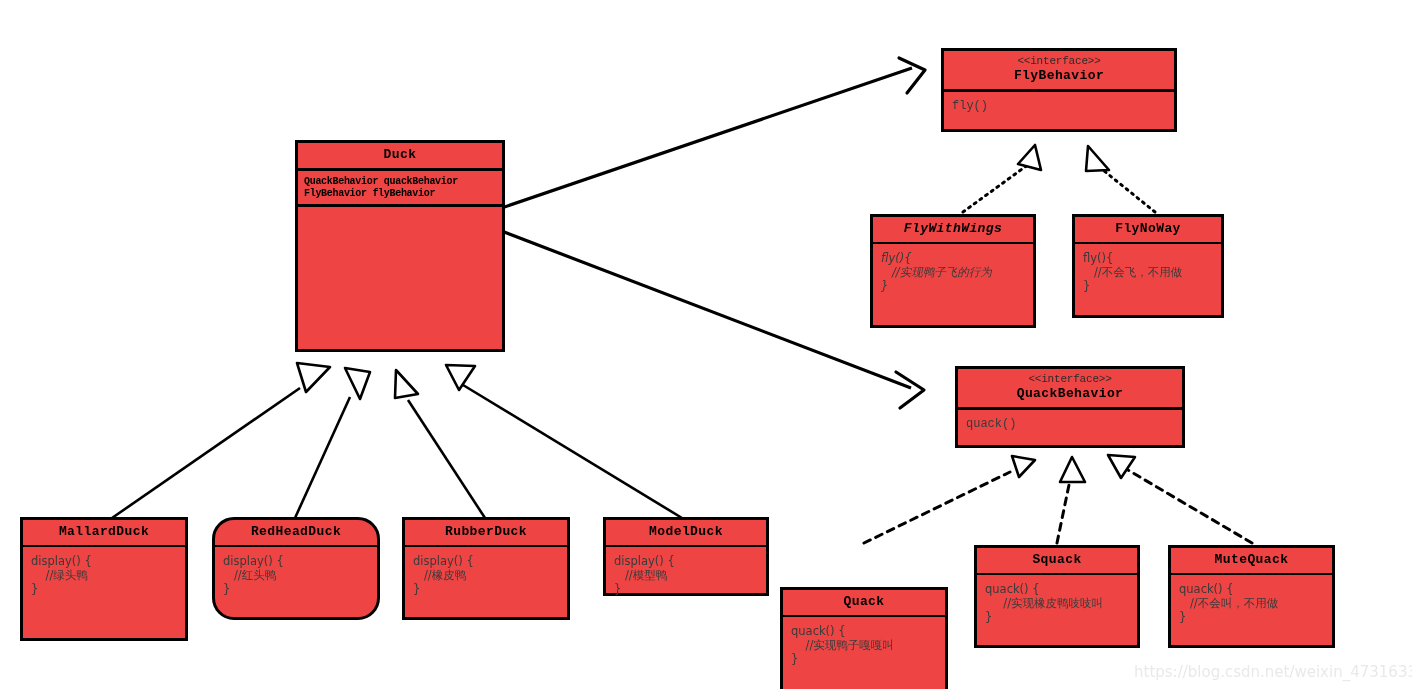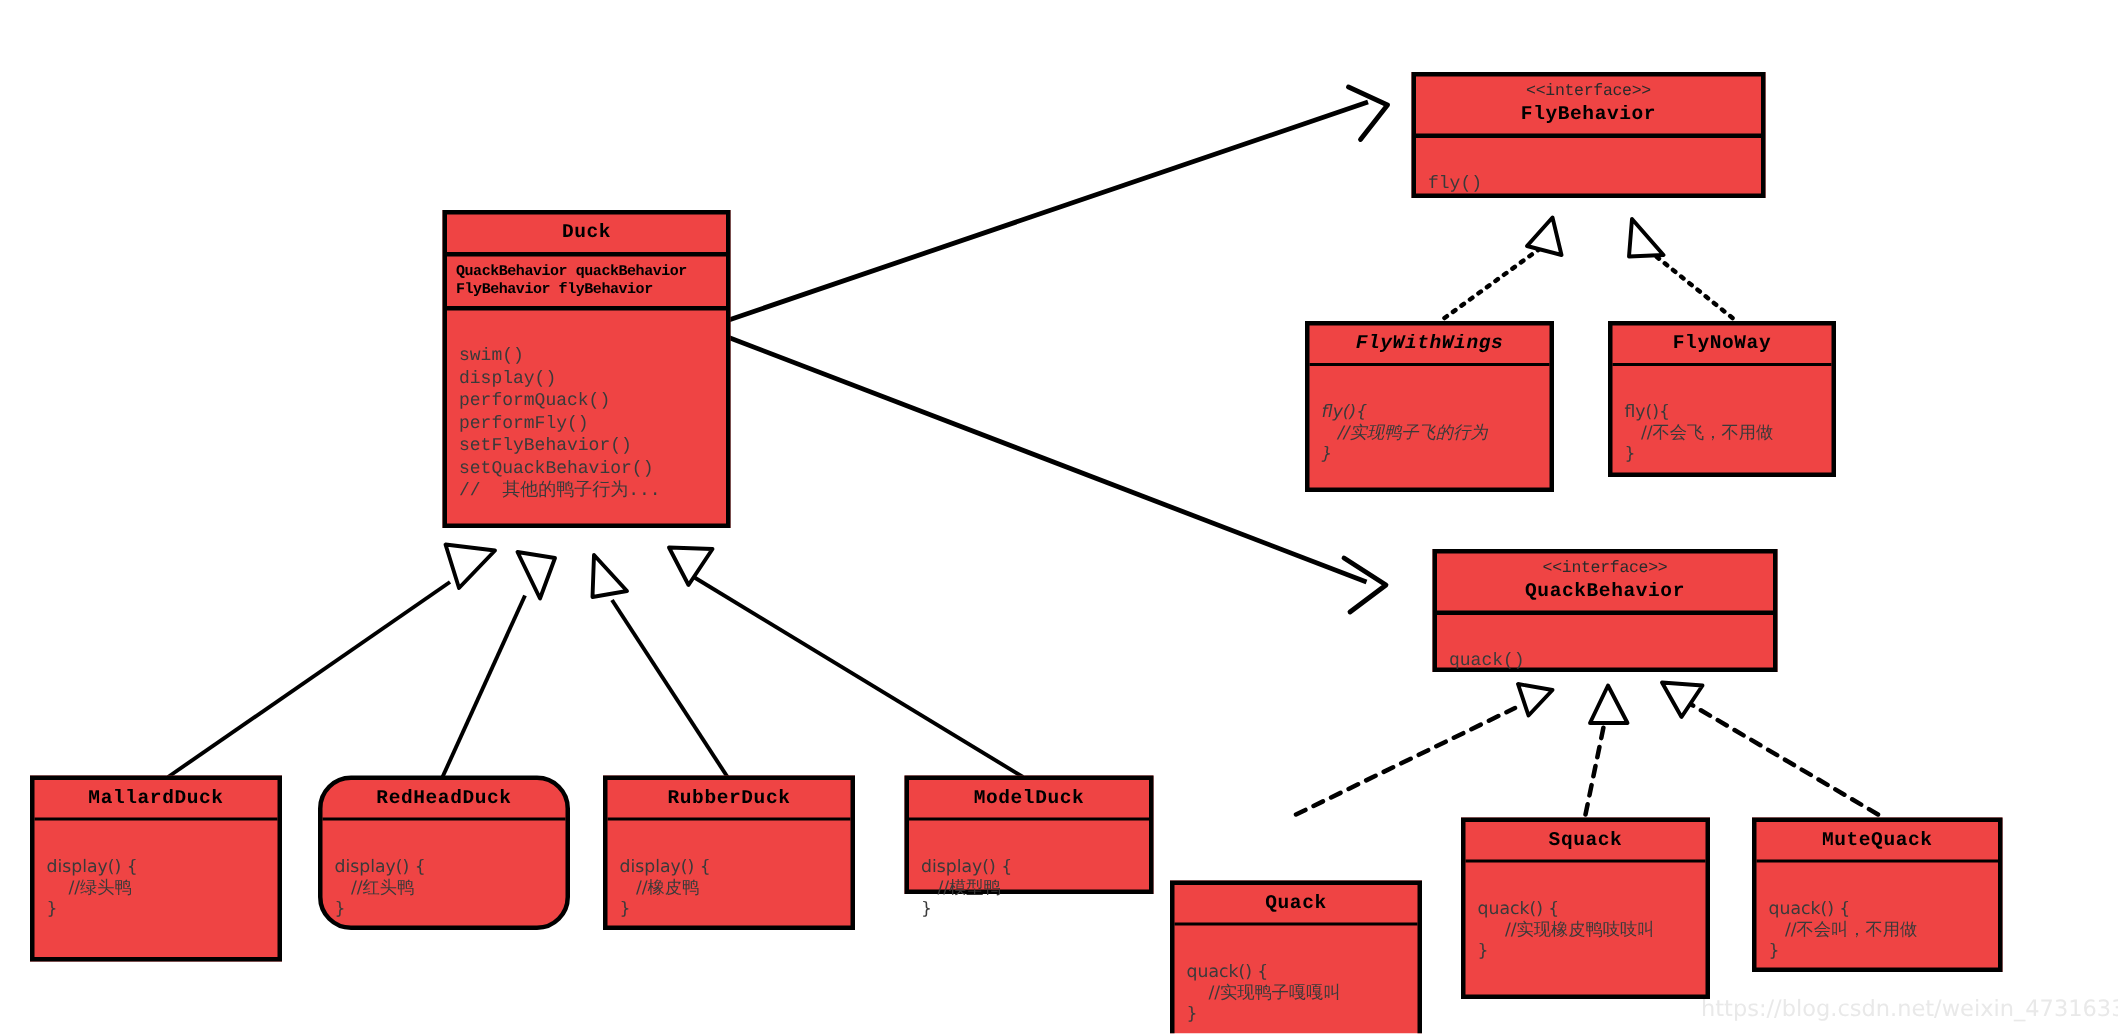--- a/index.html
+++ b/index.html
@@ -61,21 +61,21 @@
     padding: 5px 6px 4px 6px;
     border-bottom: 3px solid #000000;
     font-size: 10px;
     font-weight: bold;
     line-height: 12px;
     color: #000000;
     letter-spacing: -0.3px;
   }
   .box-body {
     box-sizing: border-box;
-    padding: 23px 8px;
+    padding: 7px 8px;
     font-size: 12px;
     line-height: 15px;
     color: #3a3a3a;
     white-space: pre;
   }
   .box-body.small {
     font-size: 11.5px;
     line-height: 14px;
   }
   .cn-comment {
@@ -141,33 +141,26 @@
     <g>
       <line x1="1057" y1="543" x2="1070" y2="480" stroke="#000" stroke-width="3" stroke-dasharray="7,6" stroke-linecap="round"></line>
       <polygon points="1072,457 1085,482 1060,482" fill="#ffffff" stroke="#000" stroke-width="2.6" stroke-linejoin="round"></polygon>
     </g>
     <g>
       <line x1="1252" y1="543" x2="1128" y2="470" stroke="#000" stroke-width="3" stroke-dasharray="7,6" stroke-linecap="round"></line>
       <polygon points="1108,455 1135,457 1121,478" fill="#ffffff" stroke="#000" stroke-width="2.6" stroke-linejoin="round"></polygon>
     </g>
   </svg>
 
-  <div class="uml-box" style="left:295px; top:140px; width:192px; height:212px;">
+  <div class="uml-box" style="left:295px; top:140px; width:210px; height:212px;">
     <div class="box-header">
       <span class="class-name">Duck</span>
     </div>
     <div class="box-attrs" style="white-space:pre;">QuackBehavior quackBehavior
 FlyBehavior flyBehavior</div>
-    <div class="box-body">swim()
-display()
-performQuack()
-performFly()
-setFlyBehavior()
-setQuackBehavior()
-//  其他的鸭子行为...</div>
   </div>
 
   <div class="uml-box" style="left:941px; top:48px; width:236px; height:84px;">
     <div class="box-header">
       <span class="stereotype">&lt;&lt;interface&gt;&gt;</span>
       <span class="class-name">FlyBehavior</span>
     </div>
     <div class="box-body">fly()</div>
   </div>
 
@@ -235,21 +228,21 @@
 
   <div class="uml-box" style="left:780px; top:547px; width:168px; height:129px;margin-top:40px;">
     <div class="box-header thin-sep">
       <span class="class-name">Quack</span>
     </div>
     <div class="box-body small cn-comment">quack() {
     //实现鸭子嘎嘎叫
 }</div>
   </div>
 
-  <div class="uml-box" style="left:974px; top:545px; width:166px; height:121px;">
+  <div class="uml-box" style="left:974px; top:545px; width:166px; height:103px;">
     <div class="box-header thin-sep">
       <span class="class-name">Squack</span>
     </div>
     <div class="box-body small cn-comment">quack() {
      //实现橡皮鸭吱吱叫
 }</div>
   </div>
 
   <div class="uml-box" style="left:1168px; top:545px; width:167px; height:103px;">
     <div class="box-header thin-sep">

